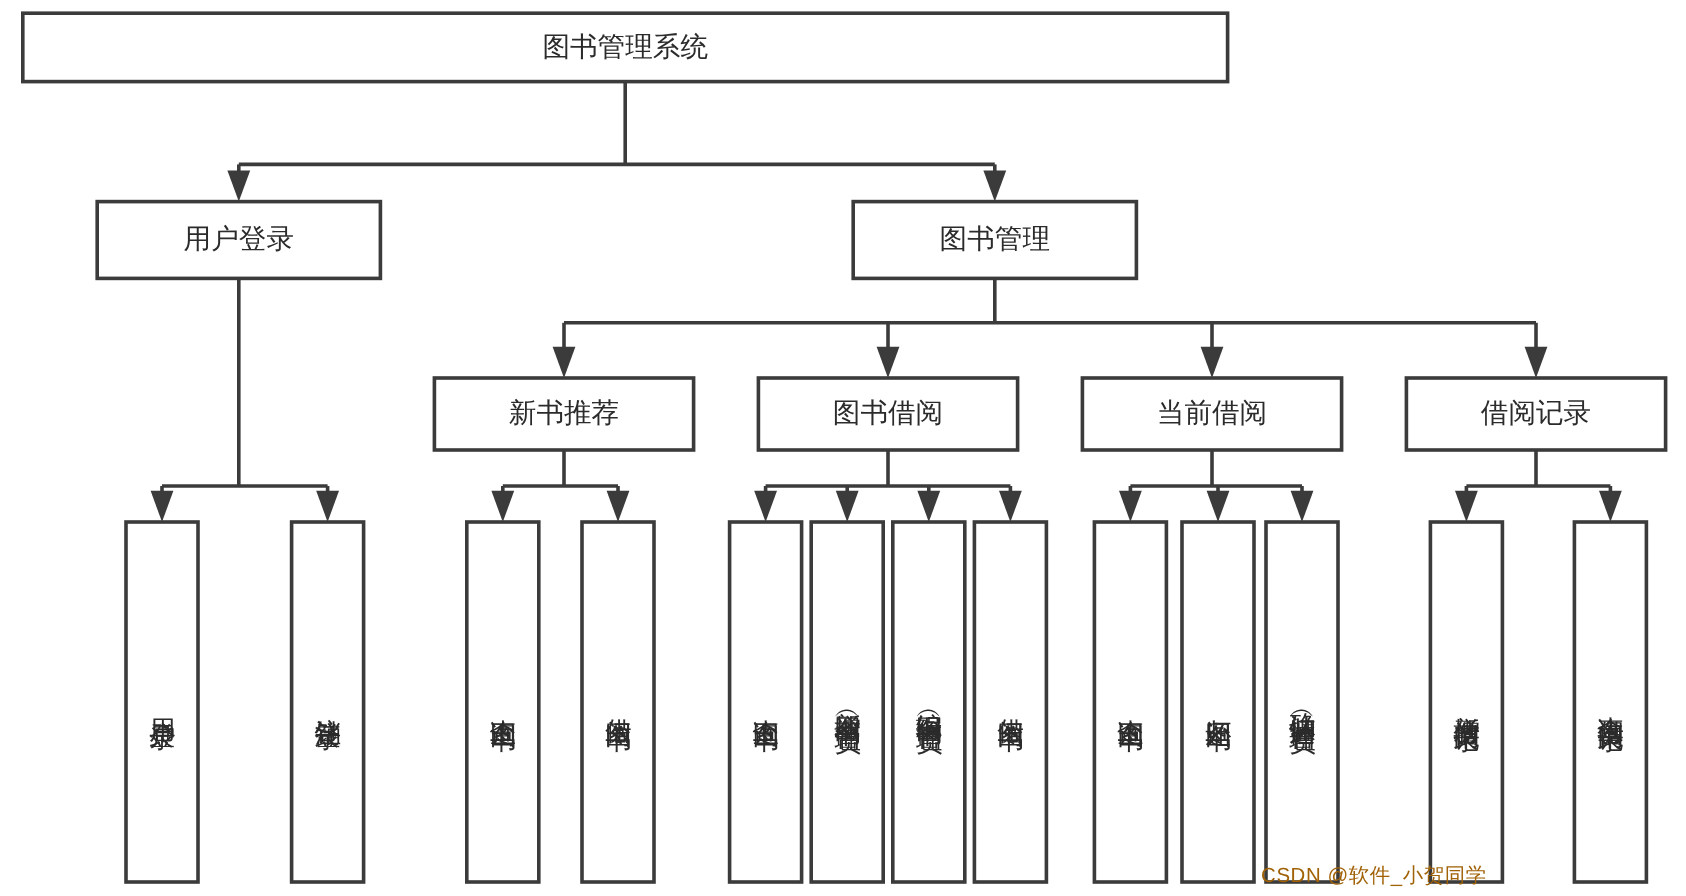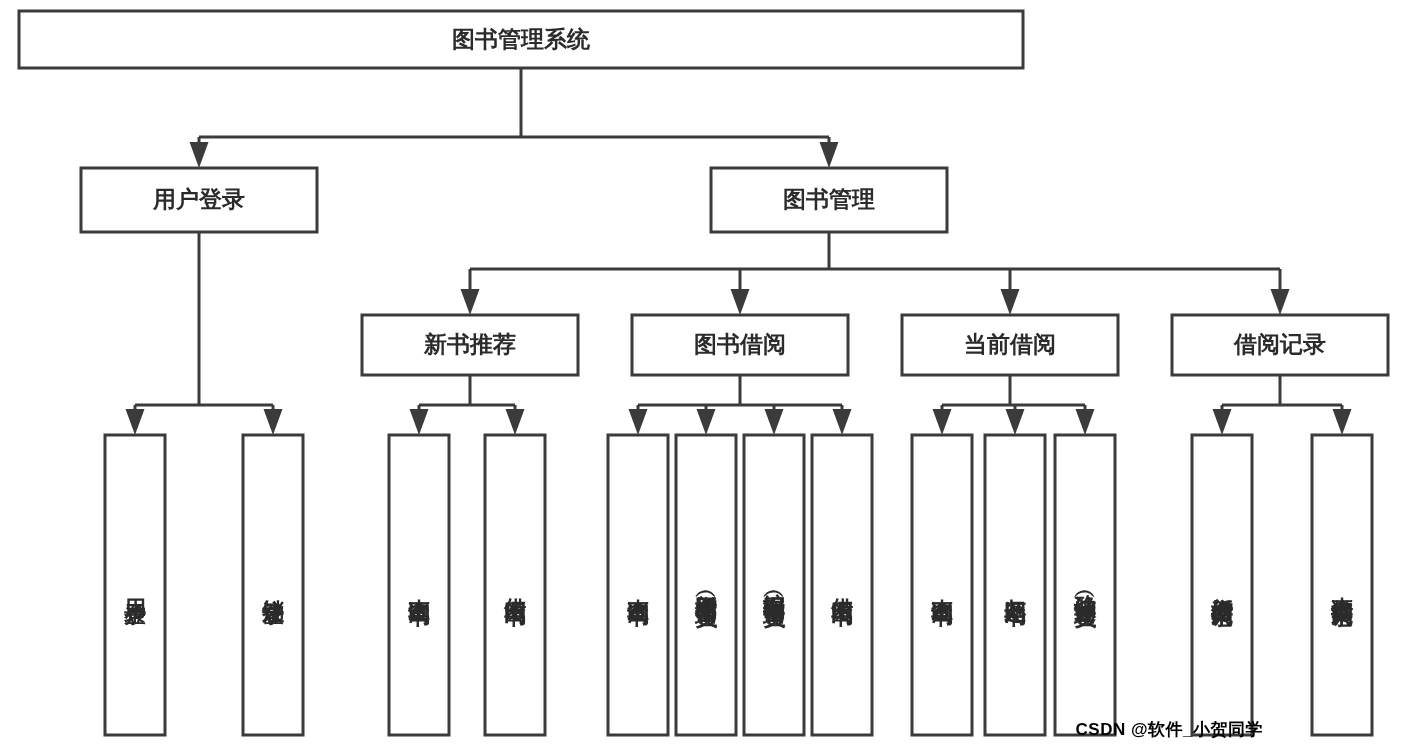--- a/index.html
+++ b/index.html
@@ -12,21 +12,20 @@
     width: 1405px;
     height: 747px;
     font-family: "Liberation Sans", "DejaVu Sans", sans-serif;
     overflow: hidden;
     position: relative;
   }
   #diagram-root {
     position: relative;
     width: 1263px;
     height: 747px;
-    font-weight: bold;
   }
   svg#tree-svg {
     position: absolute;
     left: 0;
     top: 0;
     width: 1405px;
     height: 747px;
     display: block;
   }
   .node-box {
@@ -61,25 +60,25 @@
     font-family: "Liberation Sans", "DejaVu Sans", sans-serif;
     font-size: 22px;
     line-height: 1.12;
     letter-spacing: 2px;
     color: #2b2b2b;
     white-space: nowrap;
     pointer-events: none;
   }
   #watermark {
     position: absolute;
-    right: 0;
+    right: 24px;
     bottom: 6px;
     font-family: "Liberation Sans", "DejaVu Sans", sans-serif;
     font-size: 17px;
-    color: #000000;
+    color: #a16207;
     letter-spacing: 0.5px;
     user-select: none;
     white-space: nowrap;
   }
 </style>
 </head>
 <body>
 
 <div id="diagram-root">
   <svg id="tree-svg" viewBox="0 0 1405 747" xmlns="http://www.w3.org/2000/svg">

